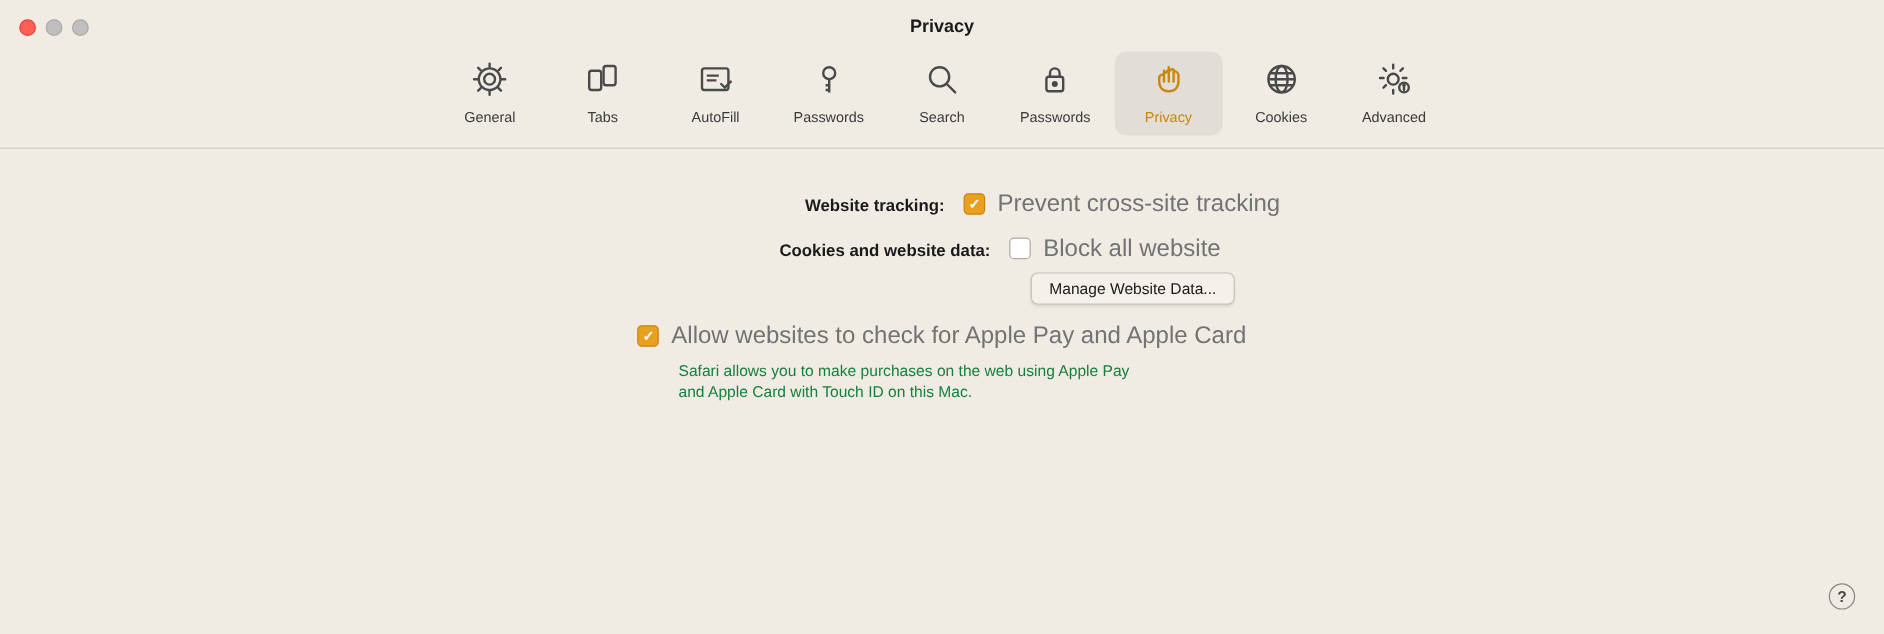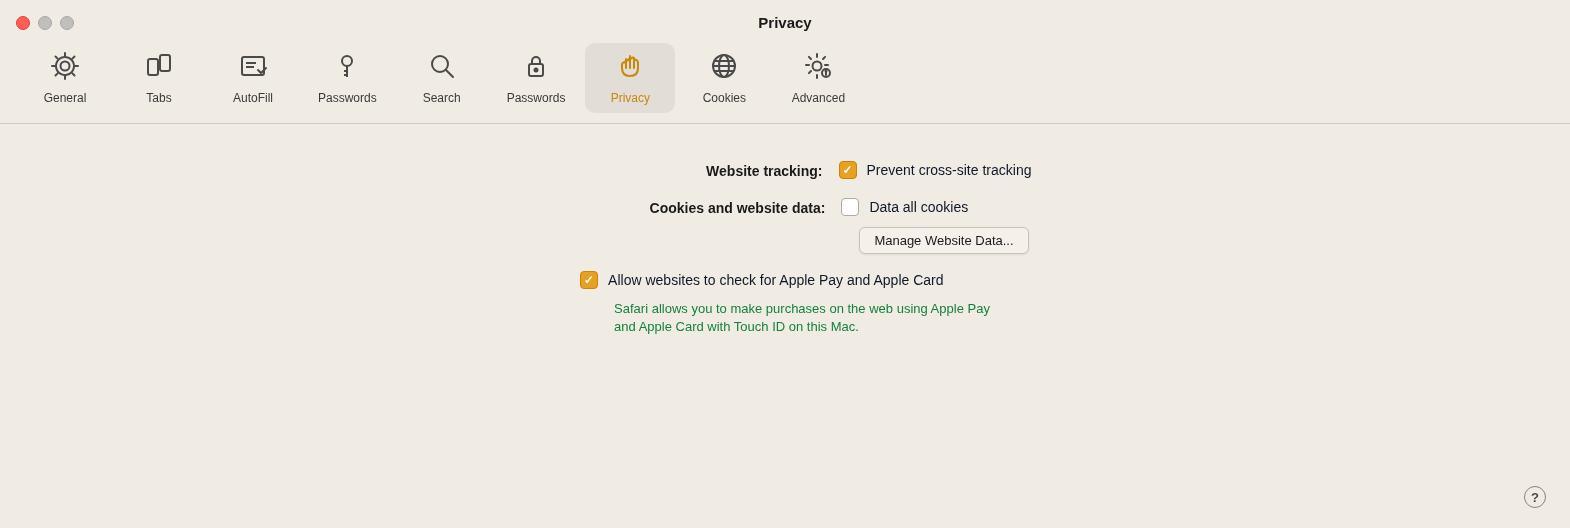--- a/index.html
+++ b/index.html
@@ -44,21 +44,21 @@
       font-size: 15px;
       font-weight: 600;
       color: #1a1a1a;
       letter-spacing: 0;
     }
 
     
     .toolbar {
       display: flex;
       align-items: center;
-      justify-content: flex-start;
+      justify-content: center;
       padding: 12px 20px 0 20px;
       gap: 4px;
     }
 
     .tab-item {
       display: flex;
       flex-direction: column;
       align-items: center;
       justify-content: center;
       padding: 8px 16px;
@@ -133,22 +133,22 @@
       gap: 10px;
     }
 
     .row-inline {
       display: flex;
       align-items: center;
       gap: 10px;
     }
 
     .row-text {
-      font-size: 14px;
-      color: #0f172a;
+      font-size: 20px;
+      color: #737373;
       line-height: 20px;
     }
 
     .row-subtext {
       font-size: 13px;
       color: #15803d;
       line-height: 18px;
       max-width: 560px;
       padding-left: 34px;
     }
@@ -353,21 +353,21 @@
         <span class="row-text">Prevent cross-site tracking</span>
       </div>
     </div>
   </div>
 
   <div class="settings-row">
     <div class="row-label">Cookies and website data:</div>
     <div class="row-content">
       <div class="row-inline">
         <div class="checkbox"></div>
-        <span class="row-text">Data all cookies</span>
+        <span class="row-text">Block all website</span>
       </div>
       <div style="padding-left: 18px;">
         <button class="btn">Manage Website Data...</button>
       </div>
     </div>
   </div>
 
   <div class="settings-row">
     <div class="row-content">
       <div class="row-inline">

